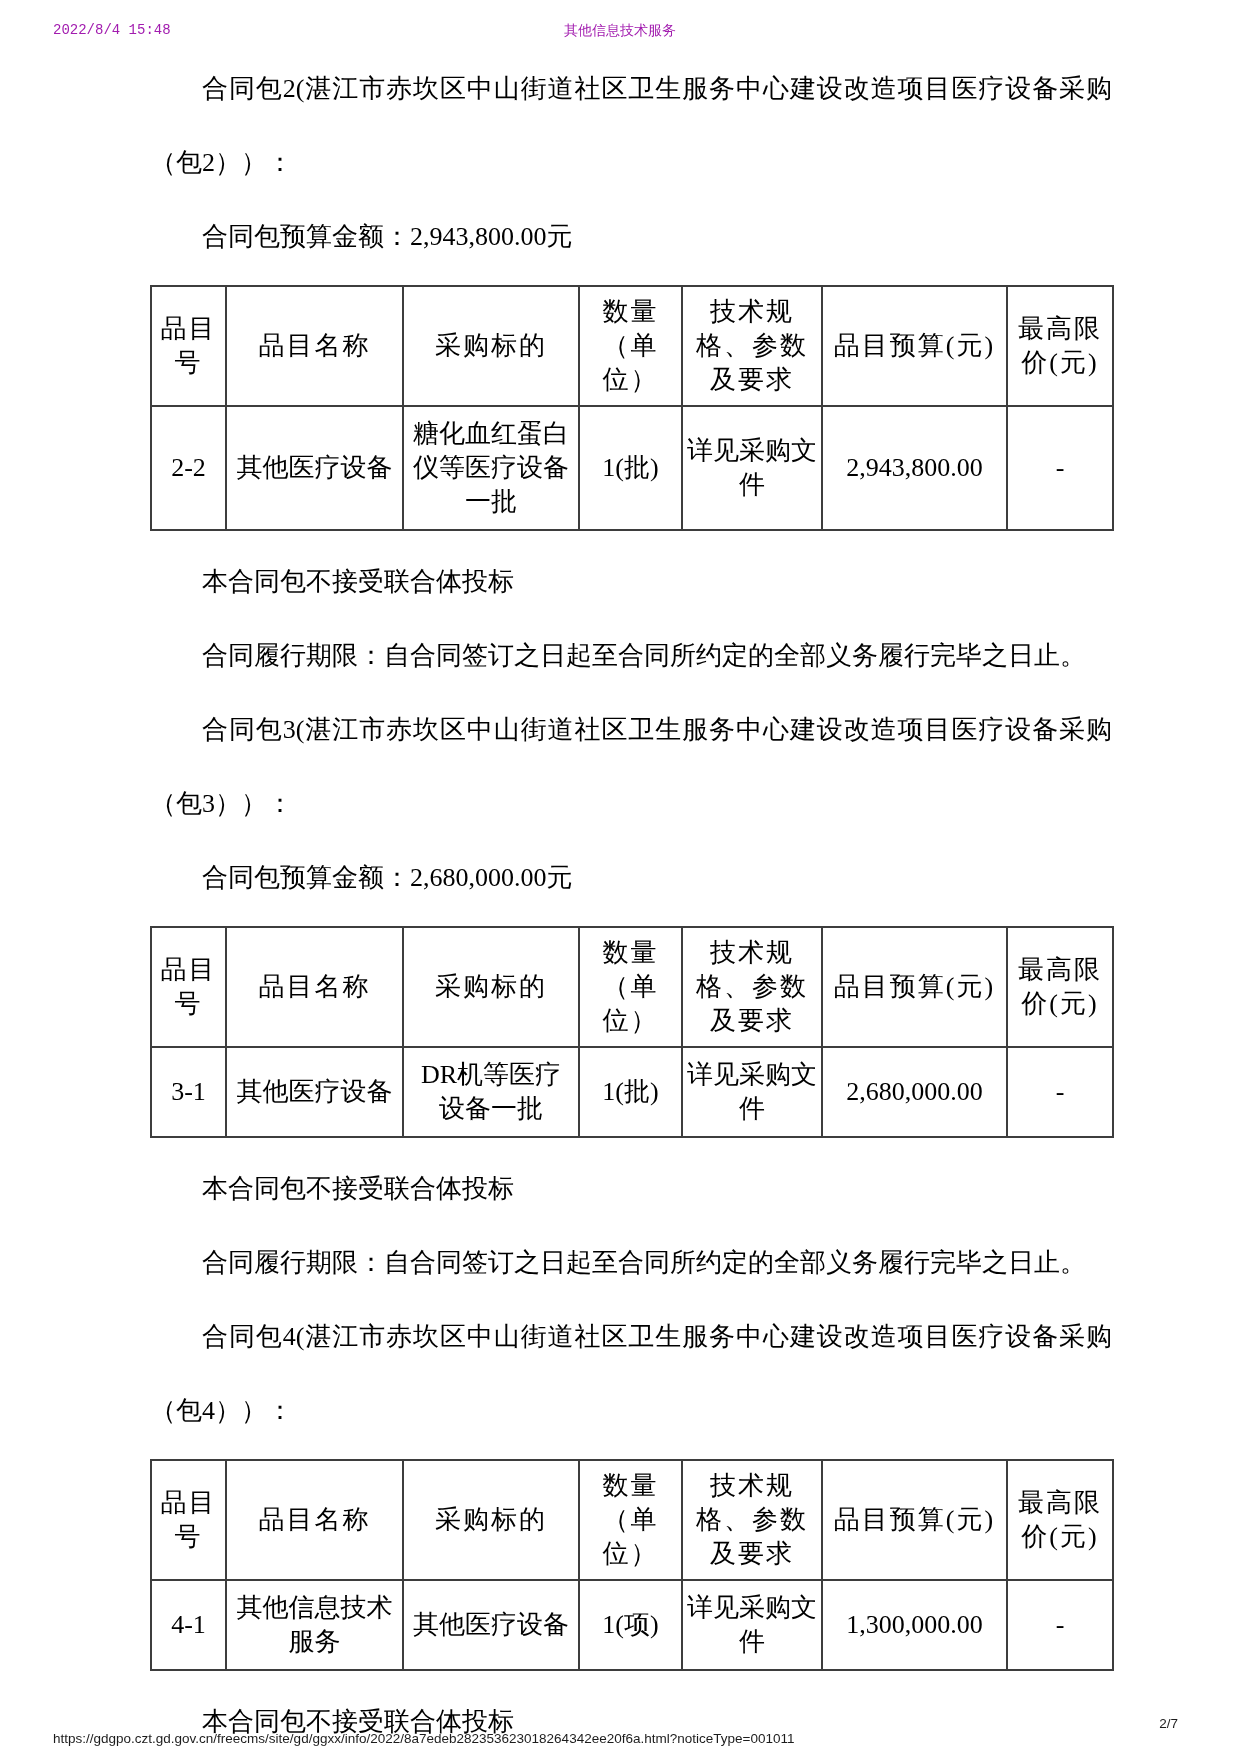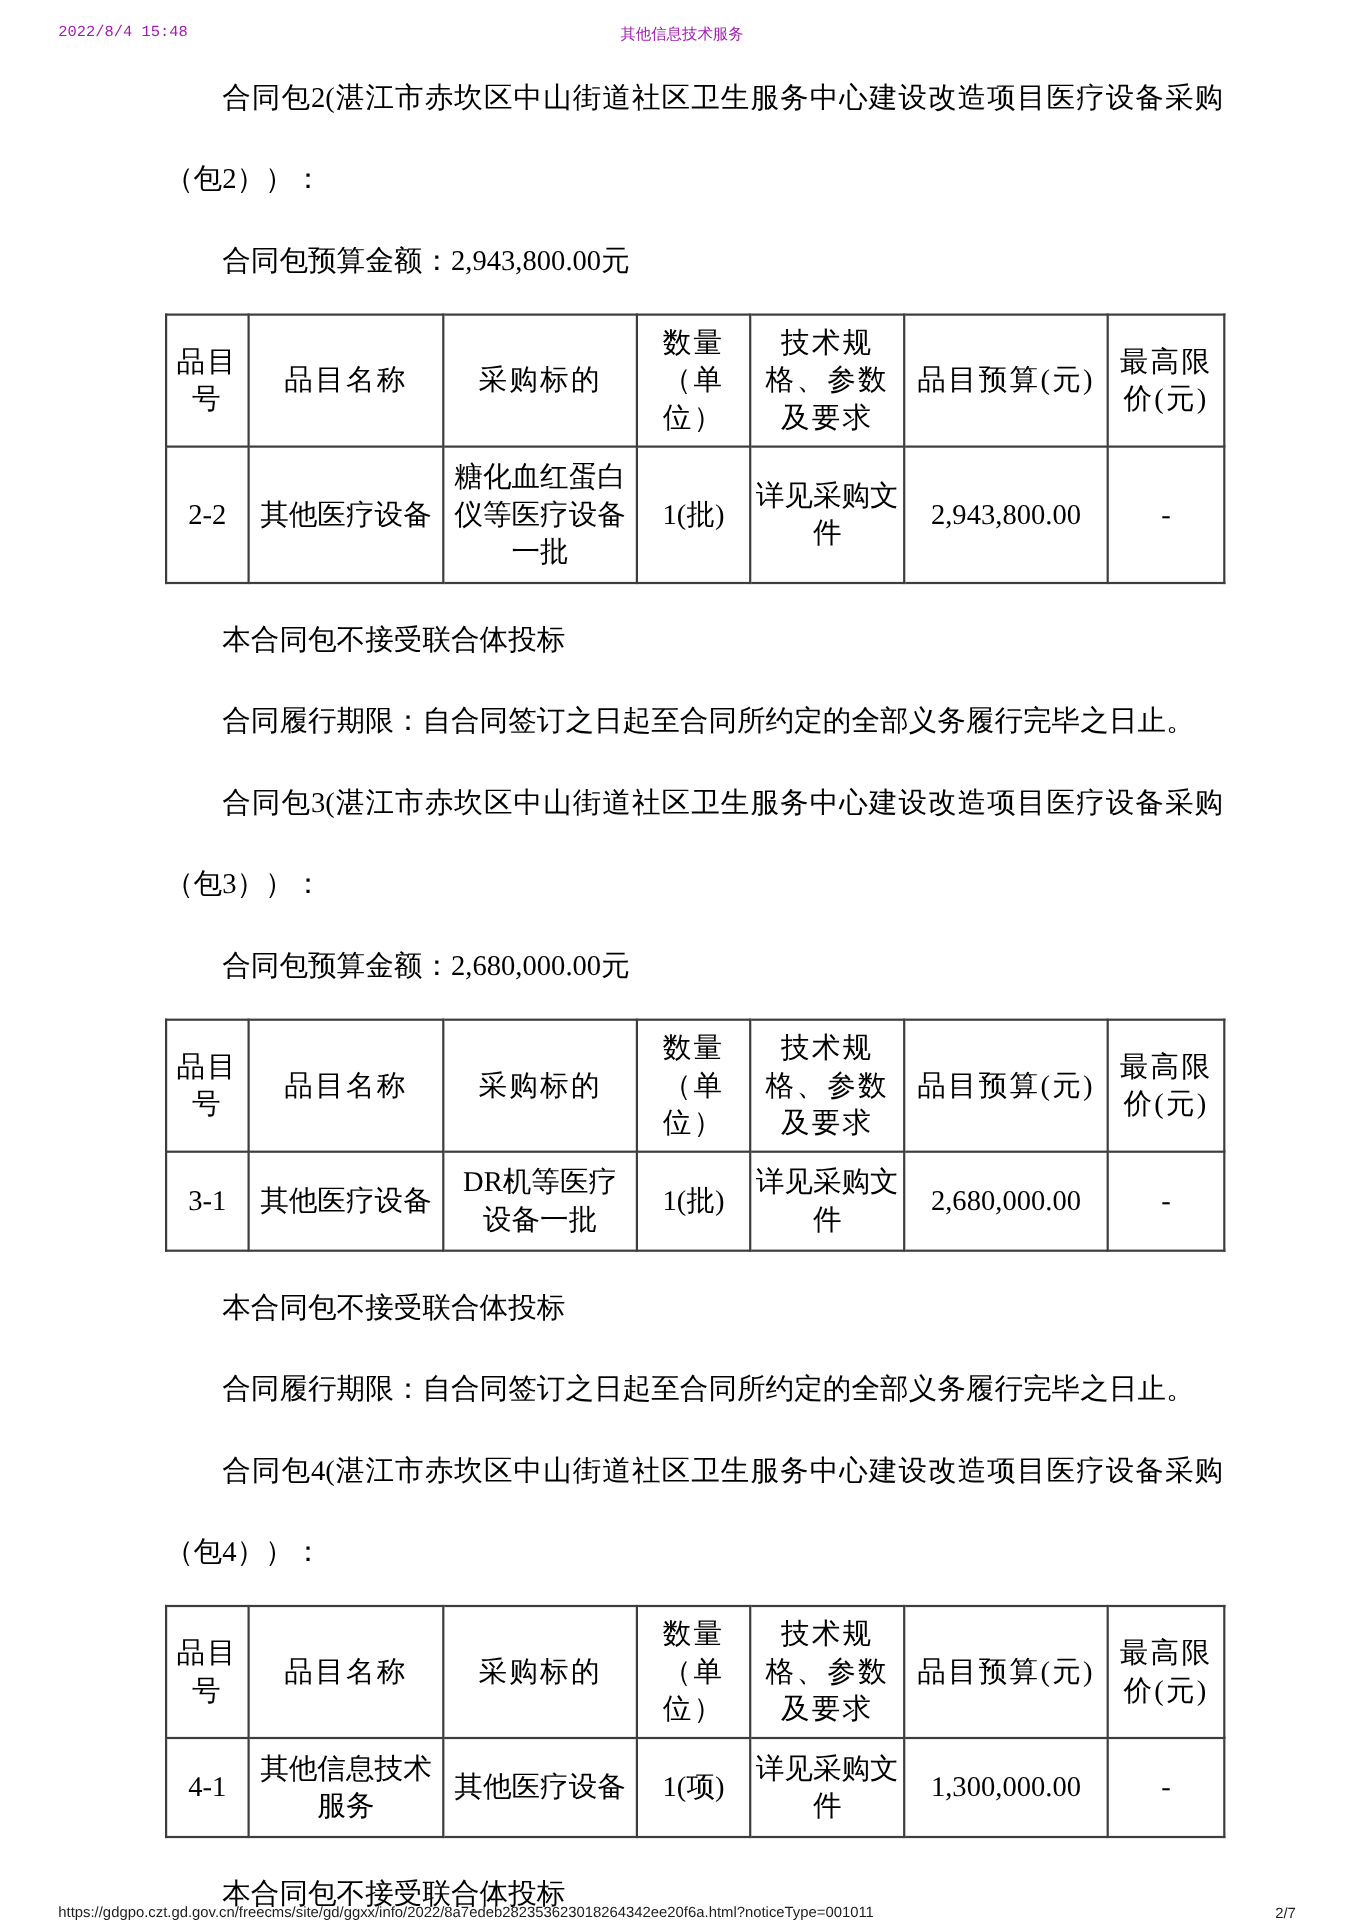--- a/index.html
+++ b/index.html
@@ -19,21 +19,21 @@
     font-size:14px; color:#a21caf;
   }
   .print-header .timestamp { position:absolute; left:0; top:0; }
   .print-header .site-title { position:absolute; left:0; right:0; text-align:center; top:0; }
   .print-footer {
     position:absolute; bottom:18px; left:53px; right:62px; height:20px;
     font-family:"Liberation Sans","DejaVu Sans",sans-serif;
     font-size:13.5px; color:#1c1c1c;
   }
   .print-footer .source-url { position:absolute; left:0; top:0;margin-top:15px; }
-  .print-footer .page-number { position:absolute; right:0; top:16px;text-align:right; }
+  .print-footer .page-number { position:absolute; right:0; top:0;text-align:right; }
 
   
   .content {
     position:absolute; top:52px; left:150px; width:962px;
   }
   p.doc {
     margin:0;
     font-size:26px;
     line-height:74px;
     text-indent:2em;

